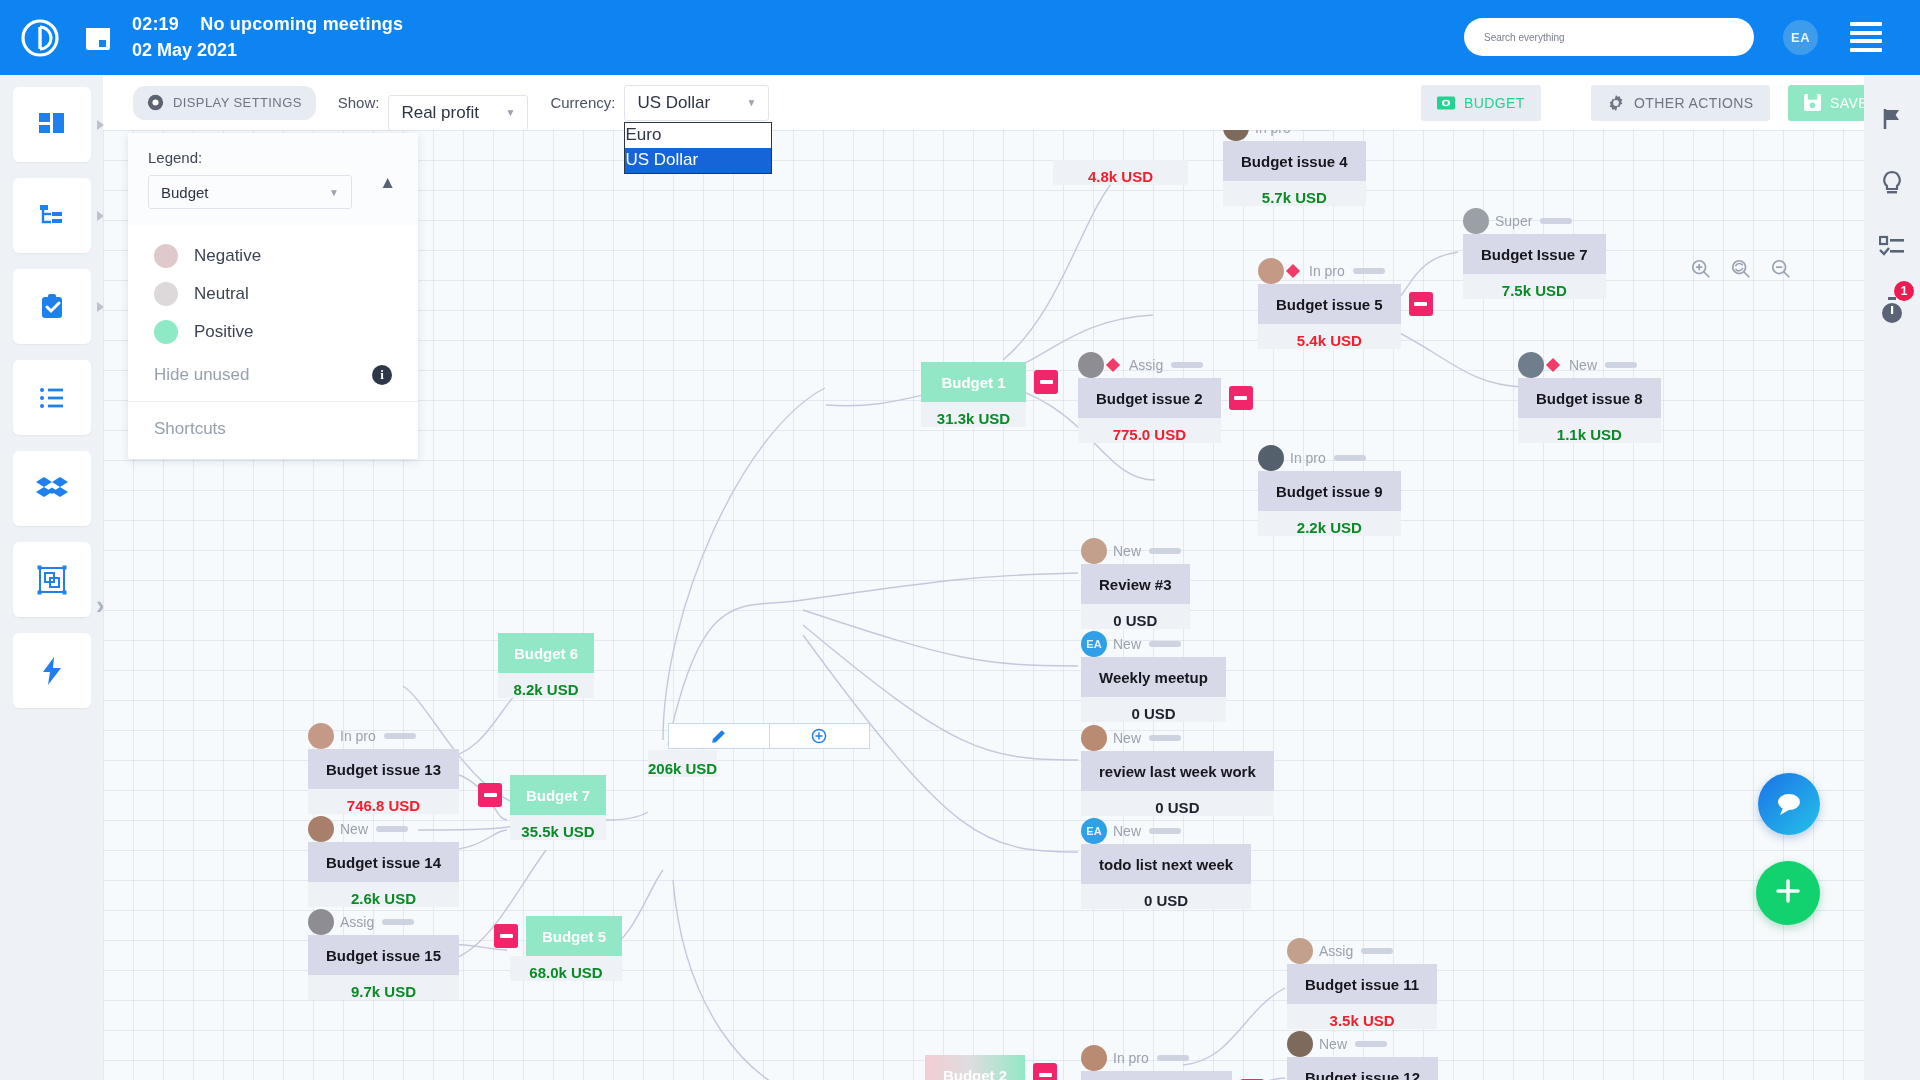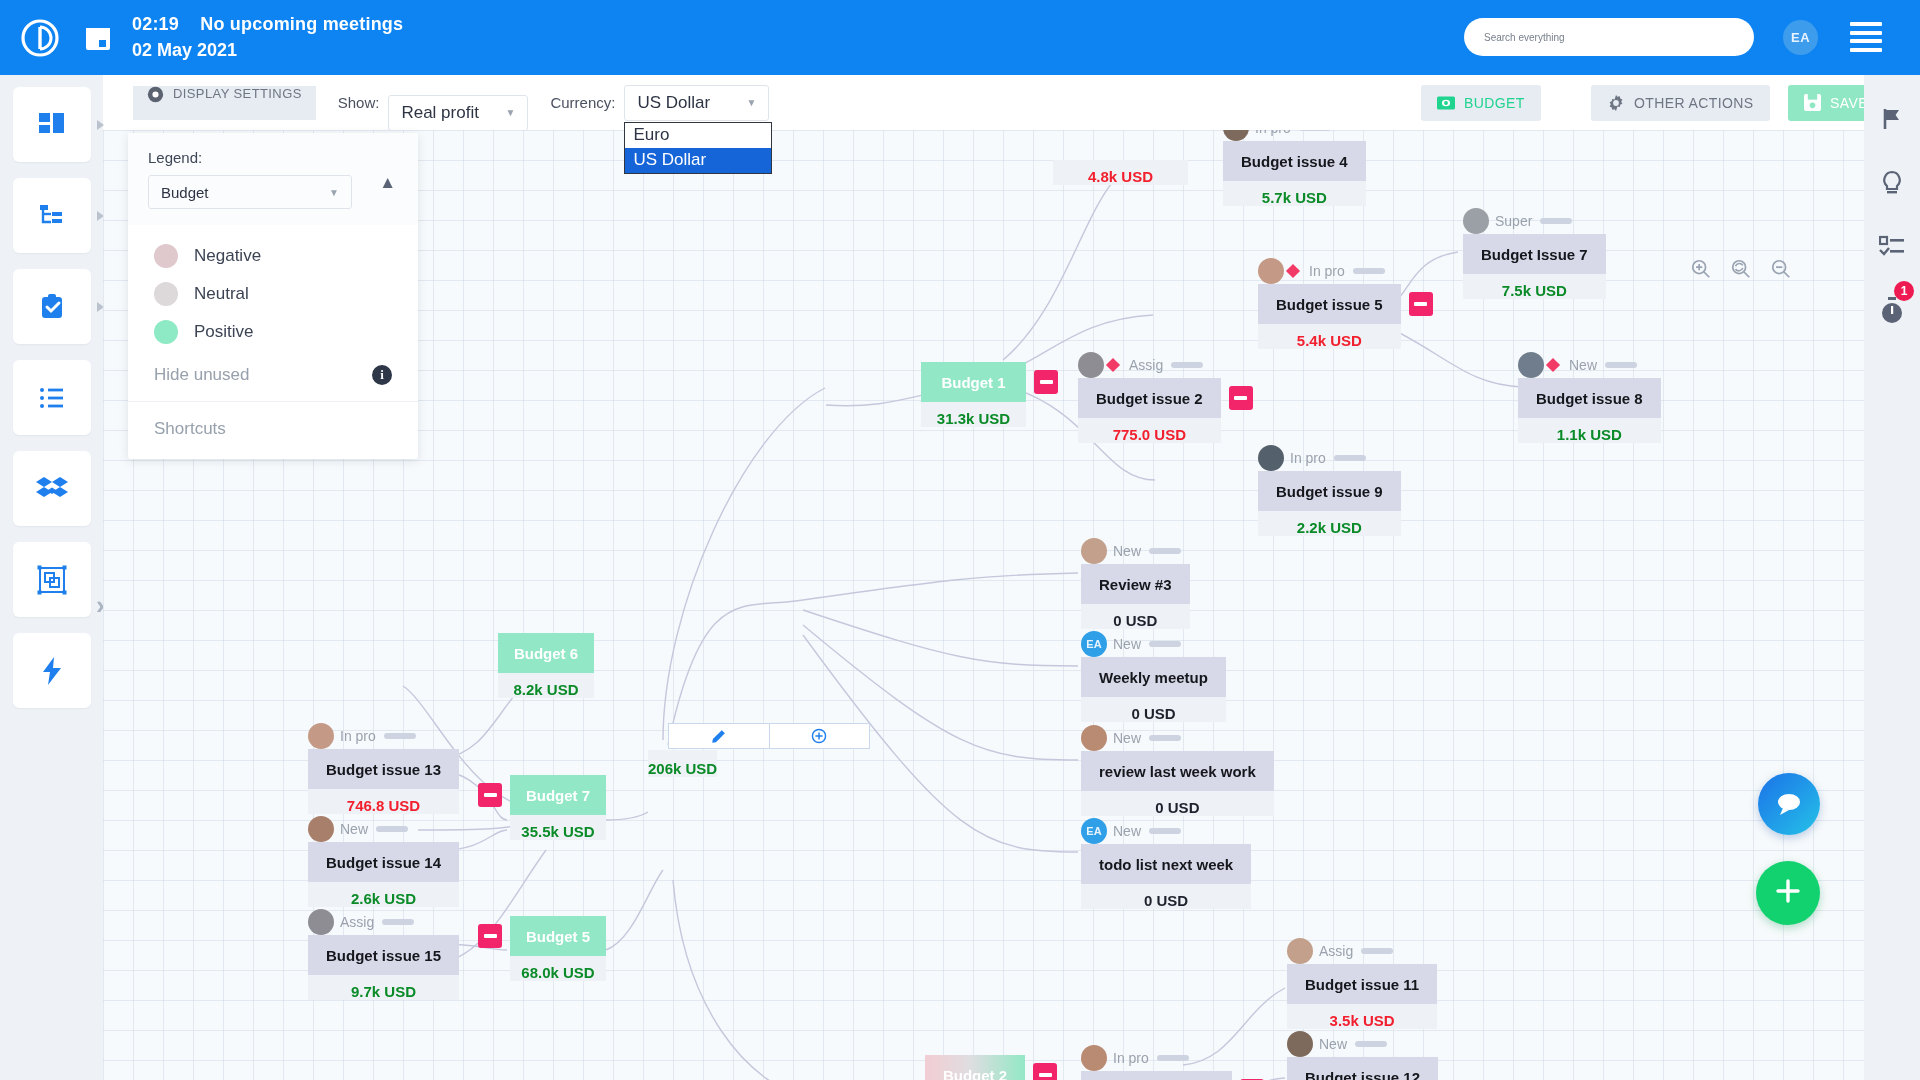--- a/index.html
+++ b/index.html
@@ -78,38 +78,38 @@
     overflow:hidden;
   }
   #links { position:absolute; top:0; left:0; width:1761px; height:950px; }
 
   
   #toolbar {
     position:absolute; top:75px; left:103px; width:1761px; height:55px;
     background:#fff; display:flex; align-items:center;
   }
   #display-settings {
-    margin-left: 30px; height: 34px; padding: 0 14px; background:#e7ebf2; border-radius:0;
-    display:flex; align-items:flex-start; color:#6e7683; font-size:13px; letter-spacing:.4px;
+    margin-left: 30px; height: 34px; padding: 0 14px; background:#e7ebf2; border-radius:12px;
+    display:flex; align-items:center; color:#6e7683; font-size:13px; letter-spacing:.4px;
   }
   #display-settings .eye { margin-right: 9px; display:flex; }
   .tb-label { margin-left: 22px; color:#4a5160; font-size:15px; }
   .tb-select {
     margin-left: 9px; height: 36px; border: 1px solid #dfe4ec; border-radius: 3px; background:#fff;
     display:flex; align-items:center; padding: 0 12px; color:#2d3444; font-size:17px;
     position:relative;
   }
   .tb-select .caret { margin-left: auto; padding-left: 16px; color:#9aa3b0; font-size:10px; }
   #show-select { width: 140px; margin-top: 20px; }
   #currency-select { width: 145px; }
   #currency-dropdown {
     position:absolute; top: 36px; left:-1px; width: 148px;
     border:1px solid #2f3640; background:#fff; z-index: 60;
   }
-  .dd-option { height: 25px; display:flex; align-items:center; padding-left:8px; font-size:17px; color:#2d3444; }
+  .dd-option { height: 25px; display:flex; align-items:center; font-size:17px; color:#2d3444; }
   .dd-option.selected { background:#1565d8; color:#fff; }
   .tb-btn {
     height: 36px; padding: 0 16px; border-radius:3px; background:#e7ebf2;
     display:flex; align-items:center; font-size:14px; letter-spacing:.4px;
   }
   #btn-budget { position:absolute; left: 1318px; color:#1ed48f; }
   #btn-other  { position:absolute; left: 1488px; color:#6e7683; }
   #btn-save   { position:absolute; left: 1685px; background:#8fe8c3; color:#fff; }
   .tb-btn .ic { margin-right: 9px; display:flex; }
 
@@ -585,21 +585,21 @@
       <div class="node" style="left: 205px; top: 781px;">
         <div class="node-status">
           <span class="avatar" style="background: rgb(141, 141, 147);"></span>
           <span class="st-text">Assig</span>
           <span class="st-bar"></span>
         </div>
         <div class="node-box issue">Budget issue 15</div>
         <div class="node-val node-strip val-pos">9.7k USD</div>
       </div>
       <div class="node" style="left: 407px; top: 786px;">
-        <div class="node-box budget" style="width: 96px; justify-content: center; padding: 16px;">Budget 5<span class="minus-badge minus-left"></span></div>
+        <div class="node-box budget" style="width: 96px; justify-content: center; padding: 16px; margin-left: 16px;">Budget 5<span class="minus-badge minus-left"></span></div>
         <div class="node-val node-strip val-pos">68.0k USD</div>
       </div>
       <div class="node" style="left: 1184px; top: 810px;">
         <div class="node-status">
           <span class="avatar" style="background: rgb(194, 160, 140);"></span>
           <span class="st-text">Assig</span>
           <span class="st-bar"></span>
         </div>
         <div class="node-box issue">Budget issue 11</div>
         <div class="node-val node-strip val-neg">3.5k USD</div>

